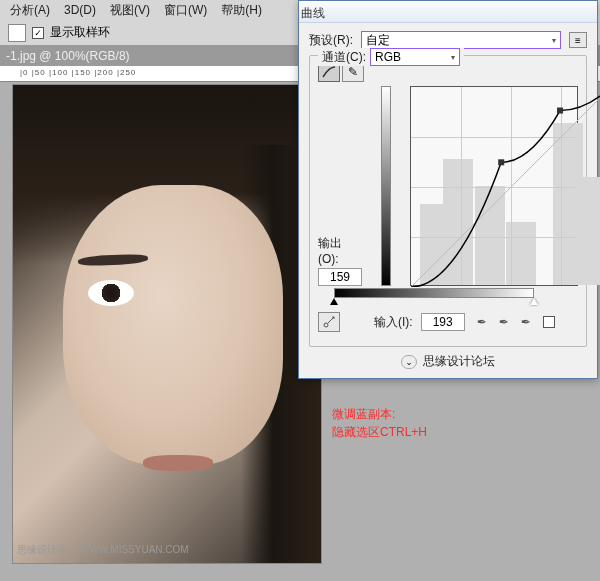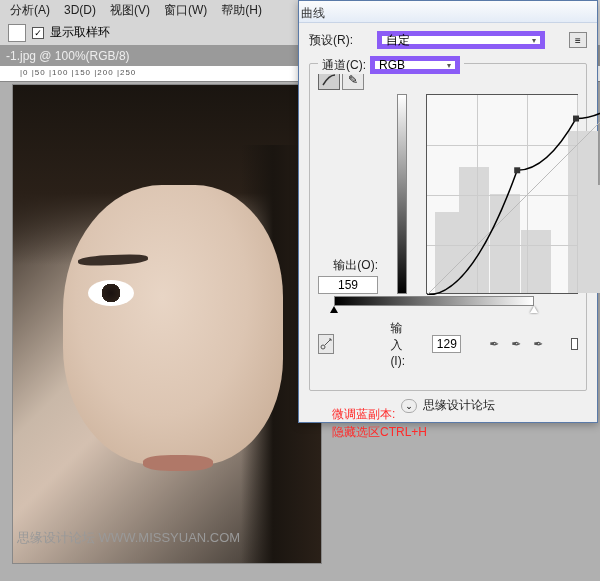--- a/index.html
+++ b/index.html
@@ -13,48 +13,48 @@
 .ruler-h{background:#fff;height:16px;border-bottom:1px solid #888;position:relative}
 .ruler-h::before{content:"|0      |50      |100     |150     |200     |250";position:absolute;left:20px;top:2px;font-size:8px;color:#555;letter-spacing:1px}
 .canvas{position:absolute;left:12px;top:84px;width:310px;height:480px;background:#e8e8e8;border:1px solid #888}
 .photo{width:100%;height:100%;background:linear-gradient(135deg,#2a2520 0%,#3a3028 15%,#c9b8a8 45%,#d4c0b0 55%,#2a2520 100%);position:relative;overflow:hidden}
 .face{position:absolute;left:50px;top:100px;width:220px;height:280px;background:radial-gradient(ellipse at 45% 40%,#e8d5c5 0%,#dcc5b2 50%,#c4a890 100%);border-radius:45% 40% 38% 42%}
 .eye{position:absolute;left:75px;top:195px;width:46px;height:26px;background:radial-gradient(circle at 50% 50%,#1a1210 0%,#2a1f18 35%,#fff 36%,#fff 100%);border-radius:50%}
 .brow{position:absolute;left:65px;top:170px;width:70px;height:10px;background:#3a2f28;border-radius:40%;transform:rotate(-3deg)}
 .mouth{position:absolute;left:130px;top:370px;width:70px;height:16px;background:#b07868;border-radius:40%}
 .hair{position:absolute;top:0;left:0;right:0;height:180px;background:linear-gradient(180deg,#1a1510 0%,#2a2018 60%,transparent 100%)}
 .hair2{position:absolute;top:60px;right:0;width:80px;height:420px;background:linear-gradient(90deg,transparent 0%,#1a1510 40%,#2a2018 100%)}
-.wm{position:absolute;left:4px;bottom:16px;font-size:13px;color:#999}
+.wm{position:absolute;left:4px;bottom:6px;font-size:10px;color:#999}
 .dialog{position:absolute;left:298px;top:0;width:300px;background:#f0f0f0;border:1px solid #5a7aa8;box-shadow:0 2px 8px rgba(0,0,0,.3)}
 .titlebar{height:22px;background:linear-gradient(#fbfcfd,#e4ecf7);border-bottom:1px solid #c8d4e6;display:flex;align-items:flex-end;padding:0 2px;color:#333}
 .dlgbody{padding:8px 10px;background:#f0f0f0}
-.row{display:flex;align-items:center;gap:24px;margin-bottom:14px}
+.row{display:flex;align-items:center;gap:8px;margin-bottom:6px}
 .lbl{color:#222}
-.combo{flex:1;height:18px;border:5px solid #8b5cf6;background:#fff;display:flex;align-items:center;justify-content:space-between;padding:0 4px}
+.combo{flex:1;height:18px;border:1px solid #8b5cf6;background:#fff;display:flex;align-items:center;justify-content:space-between;padding:0 4px}
 .combo .ar{font-size:8px;color:#555}
 .gbtn{width:18px;height:16px;border:1px solid #888;background:#e8e8e8;display:flex;align-items:center;justify-content:center;font-size:10px}
 .group{border:1px solid #bbb;border-radius:2px;padding:6px 8px 8px 8px;position:relative;margin-top:2px}
 .group .glbl{position:absolute;top:-8px;left:8px;background:#f0f0f0;padding:0 4px;display:flex;align-items:center;gap:4px}
 .tools{display:flex;gap:2px;margin-bottom:4px}
 .tbtn{width:22px;height:20px;border:1px solid #888;background:#e8e8e8;display:flex;align-items:center;justify-content:center}
 .tbtn.on{background:#d0d0d0;border-color:#666}
 .curvewrap{display:flex;gap:19px}
 .vgrad{width:12px;height:200px;background:linear-gradient(#fff,#000);border:1px solid #888}
 .curve{width:200px;height:200px;border:1px solid #555;background:#f8f8f8;position:relative}
 .grid{position:absolute;inset:0}
 .grid::before,.grid::after{content:"";position:absolute;inset:0}
 .gl{position:absolute;background:#ccc}
 .hist{position:absolute;inset:0}
 .hp{position:absolute;bottom:0;background:#d8d8d8}
 .diag{position:absolute;inset:0}
 .cline{position:absolute;inset:0}
 .hgrad{width:200px;height:10px;background:linear-gradient(90deg,#000,#fff);border:1px solid #888;margin-left:16px;margin-top:2px}
 .slider-tri{position:relative;width:200px;height:8px;margin-left:16px}
 .tri{position:absolute;width:0;height:0;border-left:4px solid transparent;border-right:4px solid transparent;border-bottom:7px solid #333;top:0}
-.rb{width:60px;height:18px;border:1px solid #999;background:#fff;text-align:center;line-height:16px}
+.rb{width:44px;height:18px;border:1px solid #999;background:#fff;text-align:center;line-height:16px}
 .eyedrops{display:flex;gap:4px}
 .ed{width:18px;height:18px;display:flex;align-items:center;justify-content:center;font-size:12px;color:#555}
 .disc{margin-top:6px;display:flex;align-items:center;gap:6px;justify-content:center}
 .chev{width:16px;height:14px;border:1px solid #aaa;border-radius:7px;background:#eee;display:flex;align-items:center;justify-content:center;font-size:9px}
 .red{position:absolute;left:332px;top:405px;color:#ff2a2a;font-size:13px;line-height:18px}
 .outlbl{display:flex;flex-direction:column;align-items:flex-end;justify-content:flex-end;height:200px;gap:2px;font-size:11px}
 .zoom{position:absolute;right:130px;top:-2px;background:#ececec;border-radius:0 0 8px 8px;padding:1px 6px;font-size:10px;color:#777;border:1px solid #ccc;border-top:none}
 </style>
 </head>
 <body>
@@ -161,21 +161,21 @@
       </div>
       <div class="row" style="margin-top:6px">
         <div class="tbtn">
             <svg width="14" height="14">
               <circle cx="4" cy="10" r="2" fill="none" stroke="#555"></circle>
               <path d="M6 8 L12 2 M10 2 L12 2 L12 4" stroke="#555" fill="none"></path>
             </svg>
           </div>
         <span style="width:18px"></span>
         <span class="lbl">输入(I):</span>
-        <div class="rb">129</div>
+        <div class="rb">193</div>
         <div class="eyedrops">
           <div class="ed">✒</div>
           <div class="ed">✒</div>
           <div class="ed">✒</div>
         </div>
         <span class="cb"></span>
       </div>
     </div>
     <div class="disc">
       <div class="chev">⌄</div>

